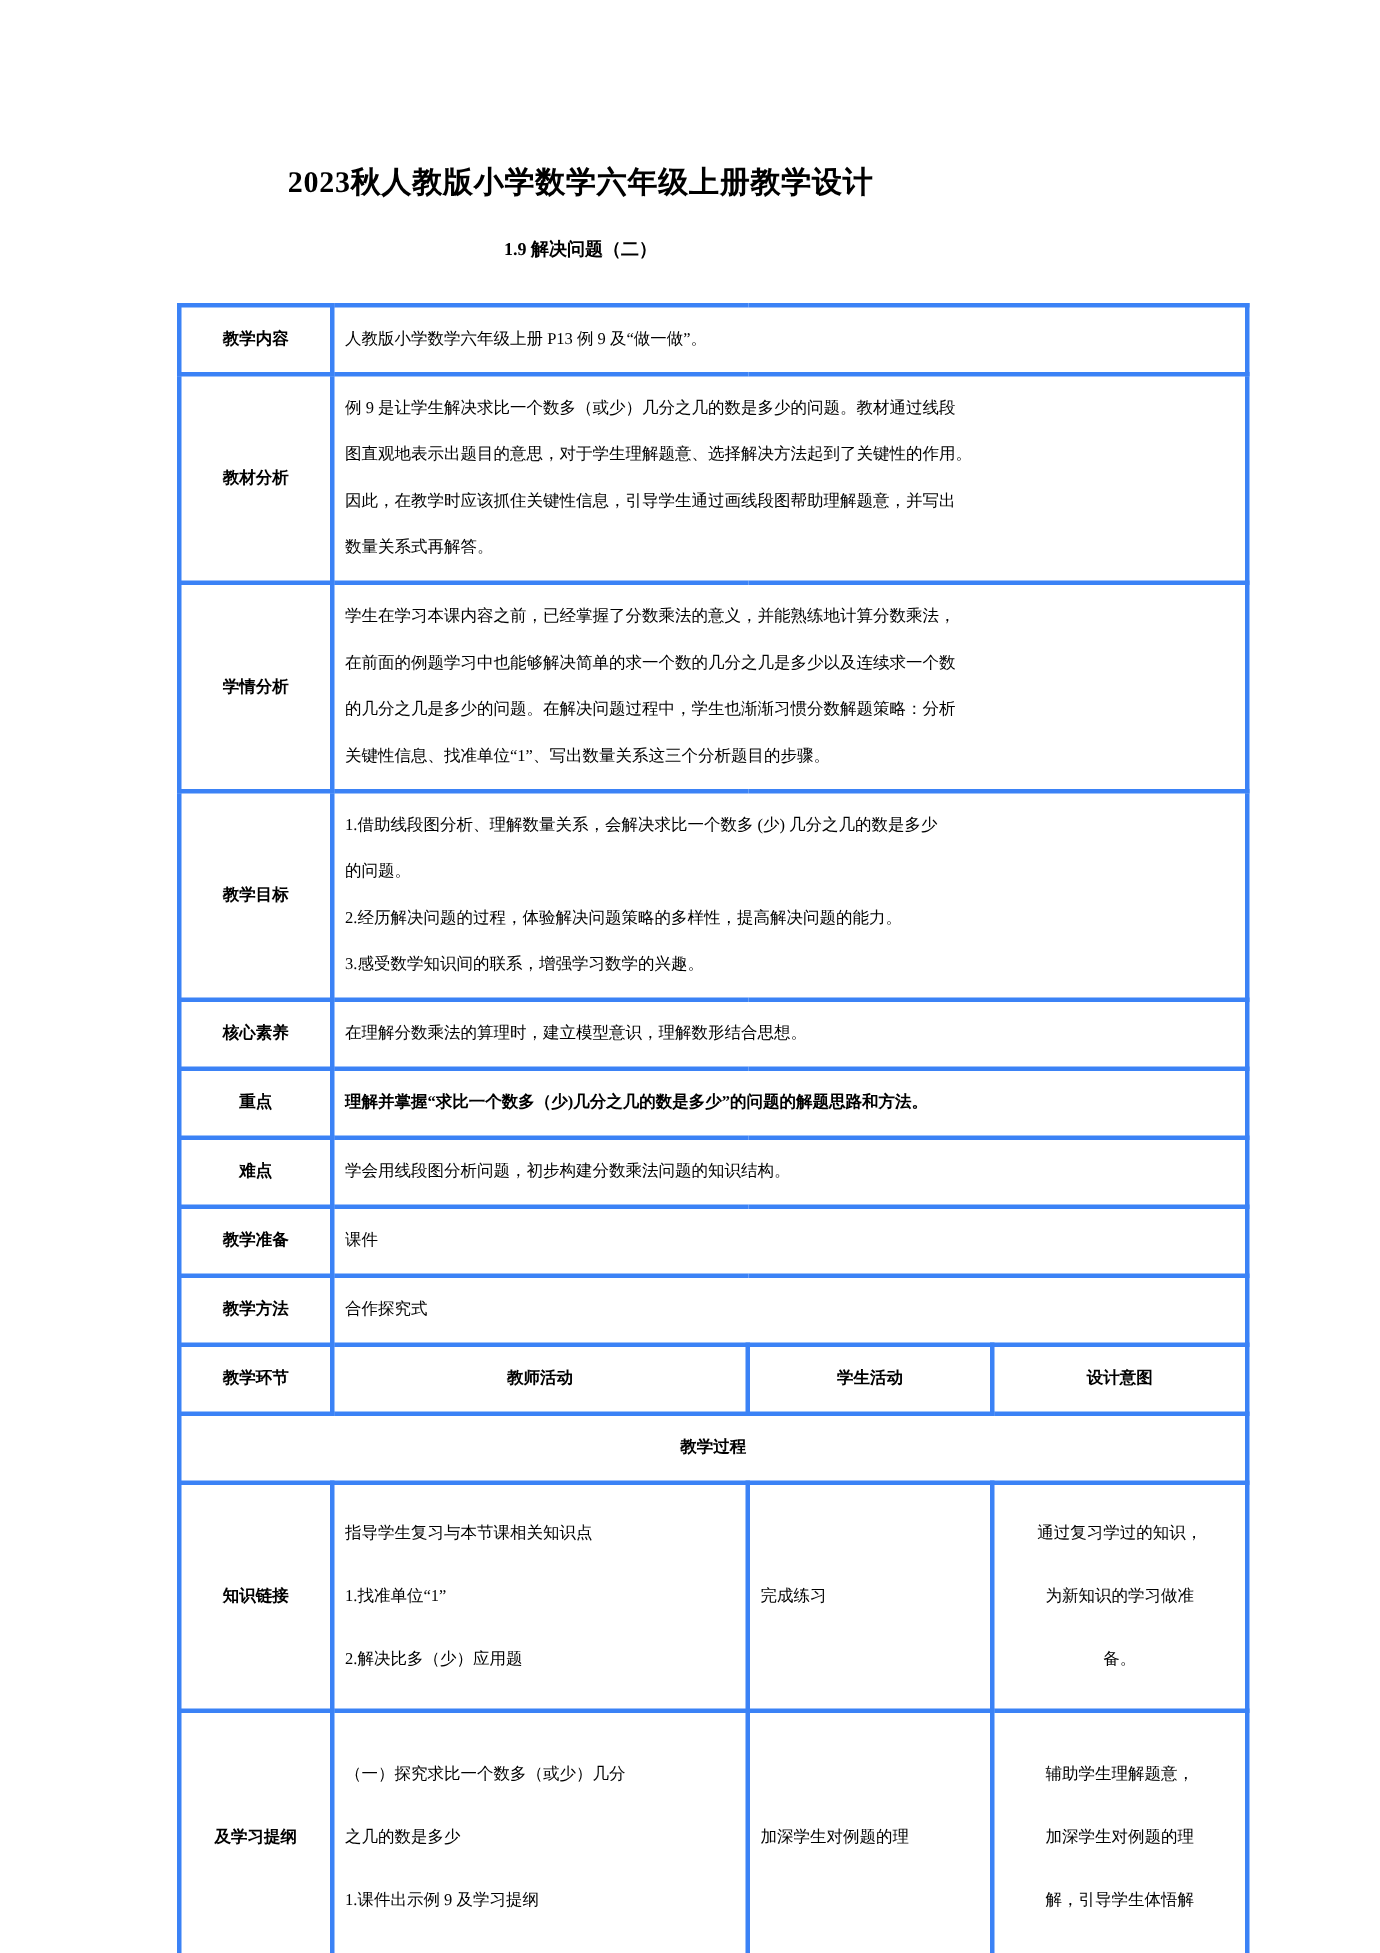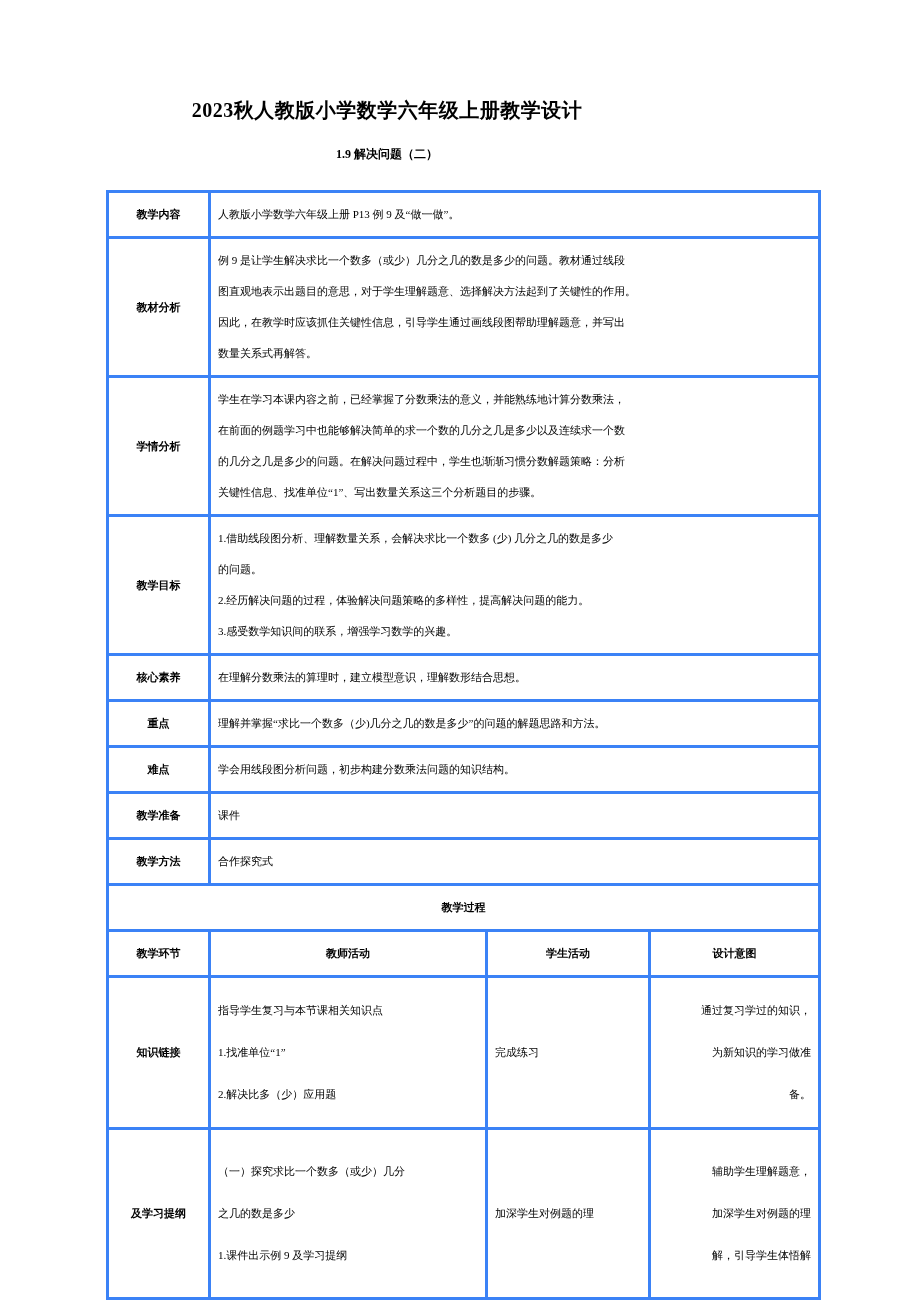--- a/index.html
+++ b/index.html
@@ -12,21 +12,21 @@
     height: 1302px;
     font-family: "Liberation Serif", "DejaVu Serif", serif;
     color: #000000;
     overflow: hidden;
   }
   .page {
     position: relative;
     width: 774px;
     height: 1302px;
     box-sizing: border-box;
-    padding: 0;
+    padding: 12px;
   }
   .doc-title {
     text-align: center;
     font-size: 20px;
     font-weight: bold;
     letter-spacing: 0.5px;
     margin: 0;
     padding-top: 96px;
     line-height: 28px;
   }
@@ -85,31 +85,31 @@
   td.teacher-act {
     vertical-align: top;
     font-size: 13.5px;
   }
   td.student-act {
     text-align: left;
     vertical-align: middle;
     font-size: 13.5px;
   }
   td.intent {
-    text-align: right;
+    text-align: center;
     vertical-align: middle;
     font-size: 13.5px;
   }
   .col-w1 { width: 102px; }
   .col-w2 { width: 277px; }
   .col-w3 { width: 163px; }
   .col-w4 { width: 170px; }
   .tall-a { height: 150px; }
   .tall-b { height: 170px; }
-  .nowrapline { white-space: nowrap; }
+  .nowrapline { white-space: nowrap; font-weight: bold; }
 </style>
 </head>
 <body>
 
 <div class="page">
 
   <div class="doc-title">2023秋人教版小学数学六年级上册教学设计</div>
   <div class="doc-subtitle">1.9 解决问题（二）</div>
 
   <table class="lesson-table">
@@ -187,28 +187,28 @@
       </tr>
 
       <tr>
         <td class="label">教学方法</td>
         <td class="body" colspan="3">
           <p>合作探究式</p>
         </td>
       </tr>
 
       <tr>
-        <td class="center-span" colspan="4">教学过程</td>
-      </tr>
-
-      <tr>
         <td class="col-head">教学环节</td>
         <td class="col-head">教师活动</td>
         <td class="col-head">学生活动</td>
         <td class="col-head">设计意图</td>
+      </tr>
+
+      <tr>
+        <td class="center-span" colspan="4">教学过程</td>
       </tr>
 
       <tr class="tall-a">
         <td class="stage">知识链接</td>
         <td class="teacher-act">
           <p>指导学生复习与本节课相关知识点</p>
           <p>1.找准单位“1”</p>
           <p>2.解决比多（少）应用题</p>
         </td>
         <td class="student-act">

